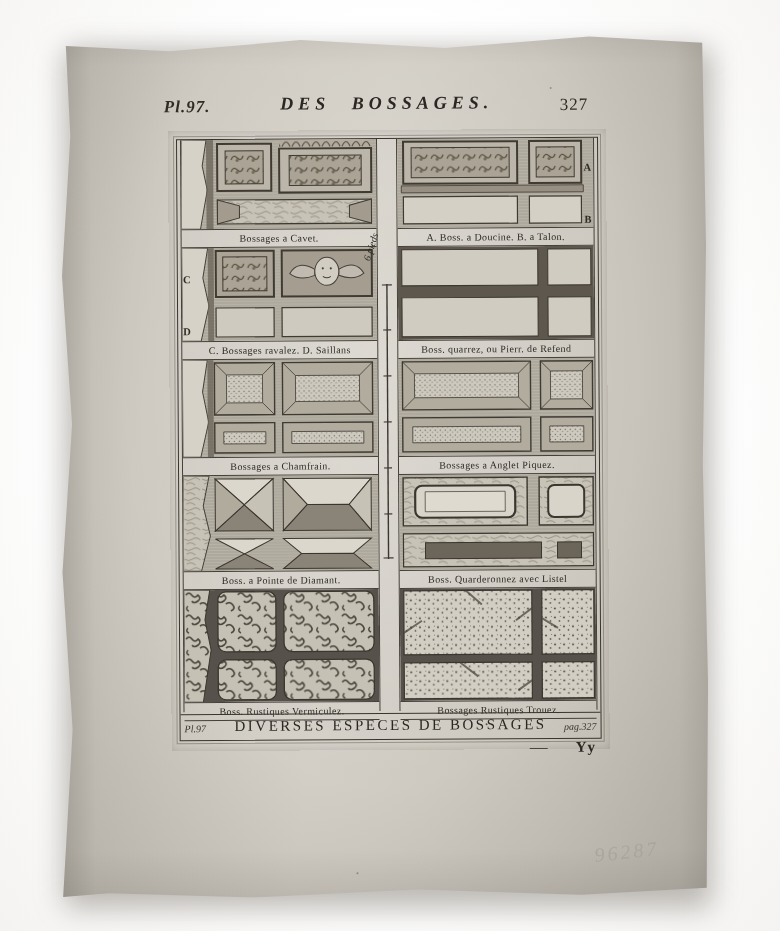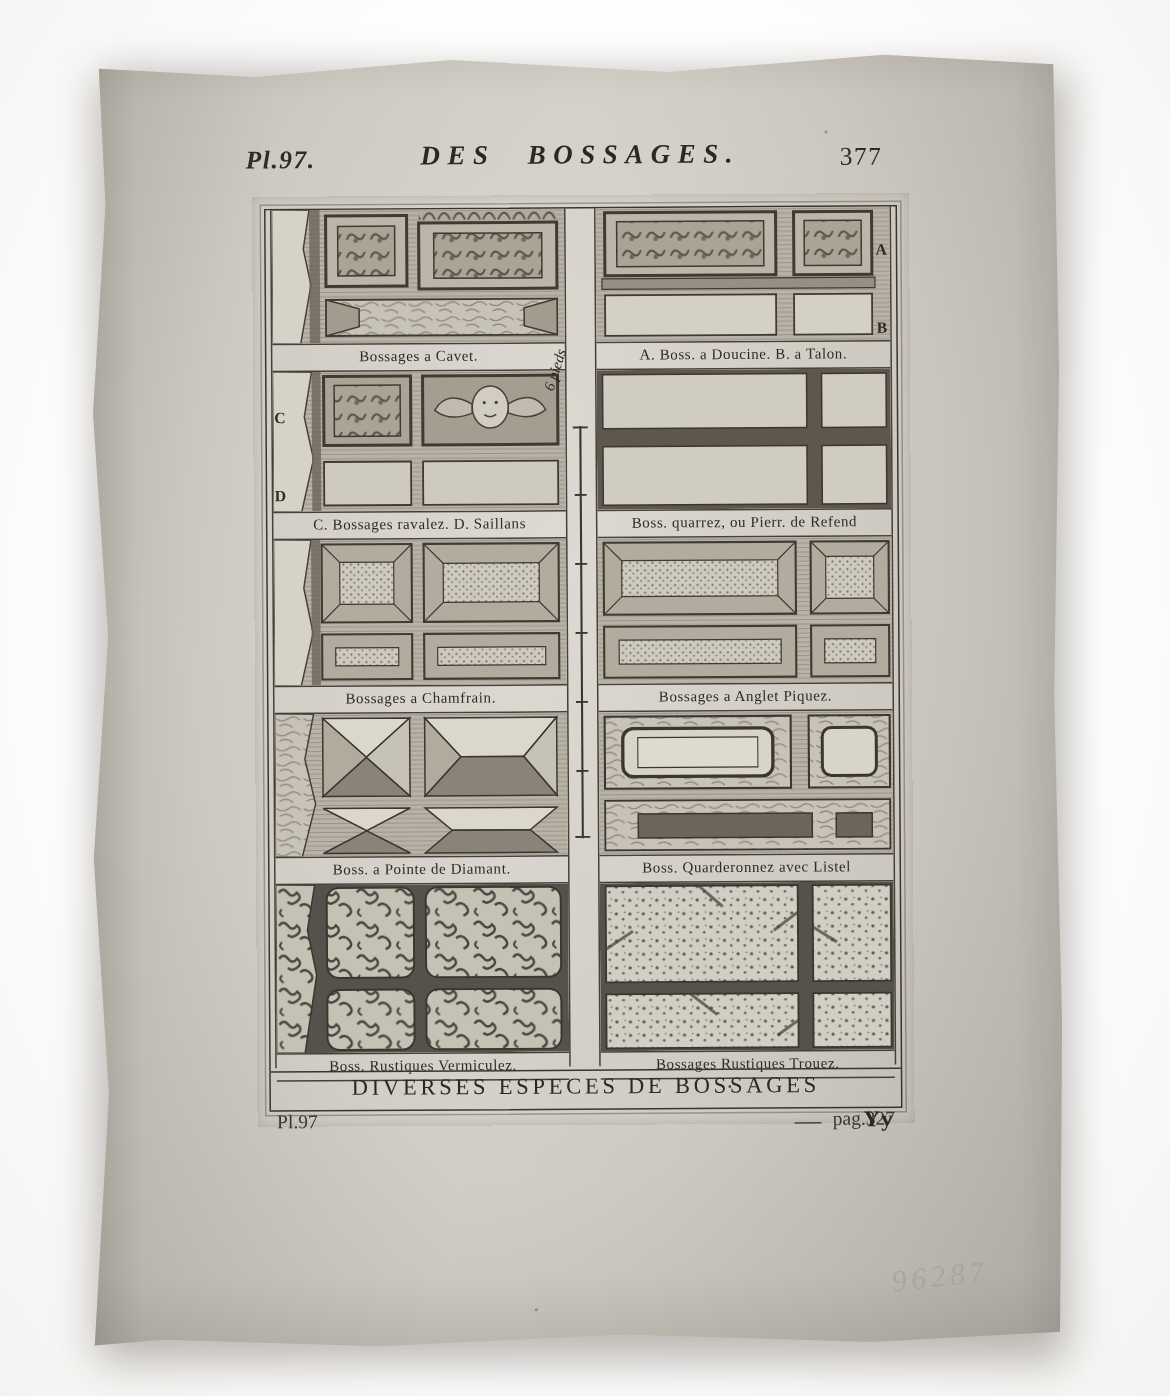--- a/index.html
+++ b/index.html
@@ -40,21 +40,21 @@
     display:flex;align-items:center;justify-content:center;
     font-size:10px;color:#2e2b25;letter-spacing:.4px;white-space:nowrap;}
   .plateletter{position:absolute;font-size:10.5px;color:#2e2b25;font-weight:700;}
   .scalebar{position:absolute;left:203px;top:145px;width:12px;height:275px;}
   .scalelabel{position:absolute;left:194px;top:112px;font-style:italic;font-size:10px;
     color:#2f2c26;transform:rotate(-72deg);transform-origin:left bottom;}
   .band{position:absolute;left:0;top:574px;width:100%;height:25px;
     border-top:1.2px solid #39352e;box-sizing:border-box;}
   .band-title{display:block;width:100%;text-align:center;line-height:23px;
     font-size:15px;letter-spacing:2.5px;color:#2b2823;}
-  .band-ref{position:absolute;top:8px;font-size:13px;color:#3a362f;margin-top:17px;}
+  .band-ref{position:absolute;top:8px;font-style:italic;font-size:10px;color:#3a362f;}
   .band-ref.l{left:4px;} .band-ref.r{right:4px;}
   .sig{position:absolute;left:520px;top:710px;font-weight:700;font-size:15px;
     color:#2b2823;letter-spacing:1px;}
   .sigdash{position:absolute;left:474px;top:719px;width:18px;height:1px;background:#4a453d;}
   .pencil{position:absolute;left:538px;top:812px;font-style:italic;font-size:20px;
     color:#a8a39b;letter-spacing:3px;transform:rotate(-6deg);opacity:.85;}
   .speck{position:absolute;border-radius:50%;background:#55504a;}
 </style>
 </head>
 <body>
@@ -99,21 +99,21 @@
 </svg>
 
 <div class="photo">
   <div class="paper-shadow"></div>
 
   <div class="paper">
     <div class="plate-mark"></div>
 
     <div class="hdr-plate">Pl.97.</div>
     <div class="hdr-title">DES BOSSAGES.</div>
-    <div class="hdr-page">377</div>
+    <div class="hdr-page">327</div>
 
     <div class="plate">
 
       <div class="col col-left">
 
         <div class="fig" style="height:89px">
           <svg viewBox="0 0 195 89" preserveAspectRatio="none">
             <rect width="195" height="89" fill="url(#hatch)"></rect>
             <path d="M0 0 H25 L21 26 L26 50 L19 89 H0 Z" fill="#d6d2c8" stroke="#45403a"></path>
             <rect x="25" y="0" width="7" height="89" fill="#6a645a" opacity="0.8"></rect>

